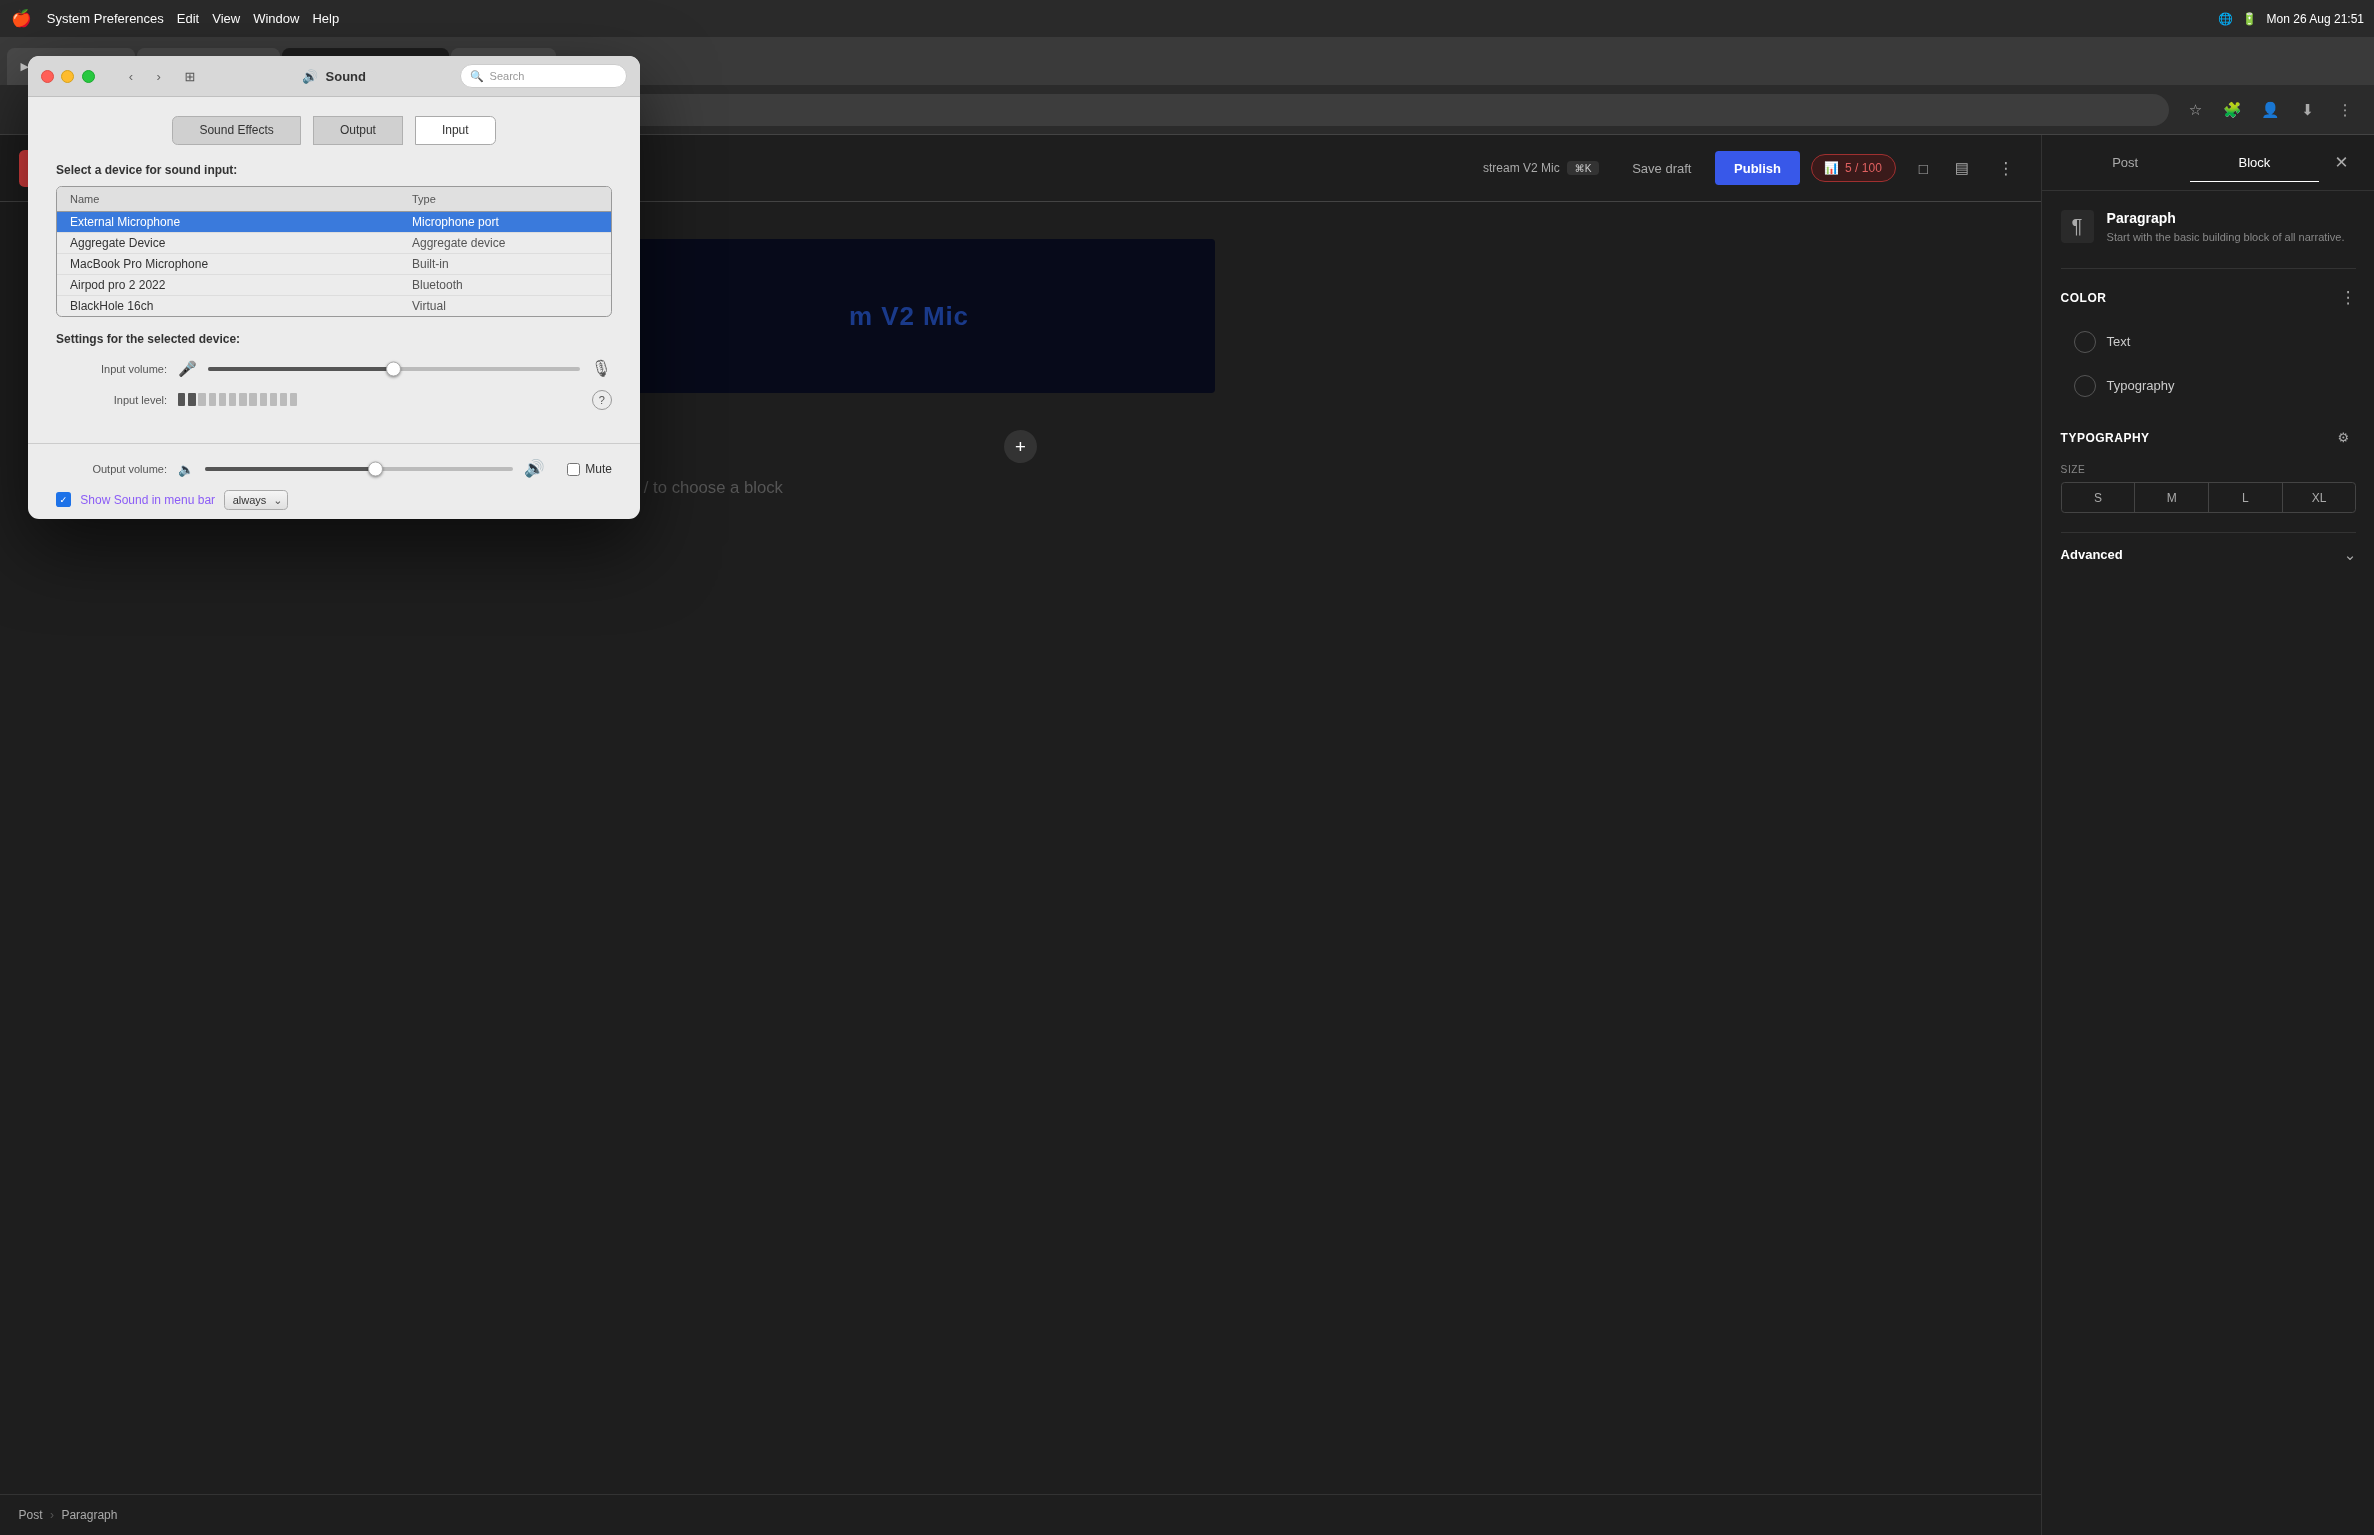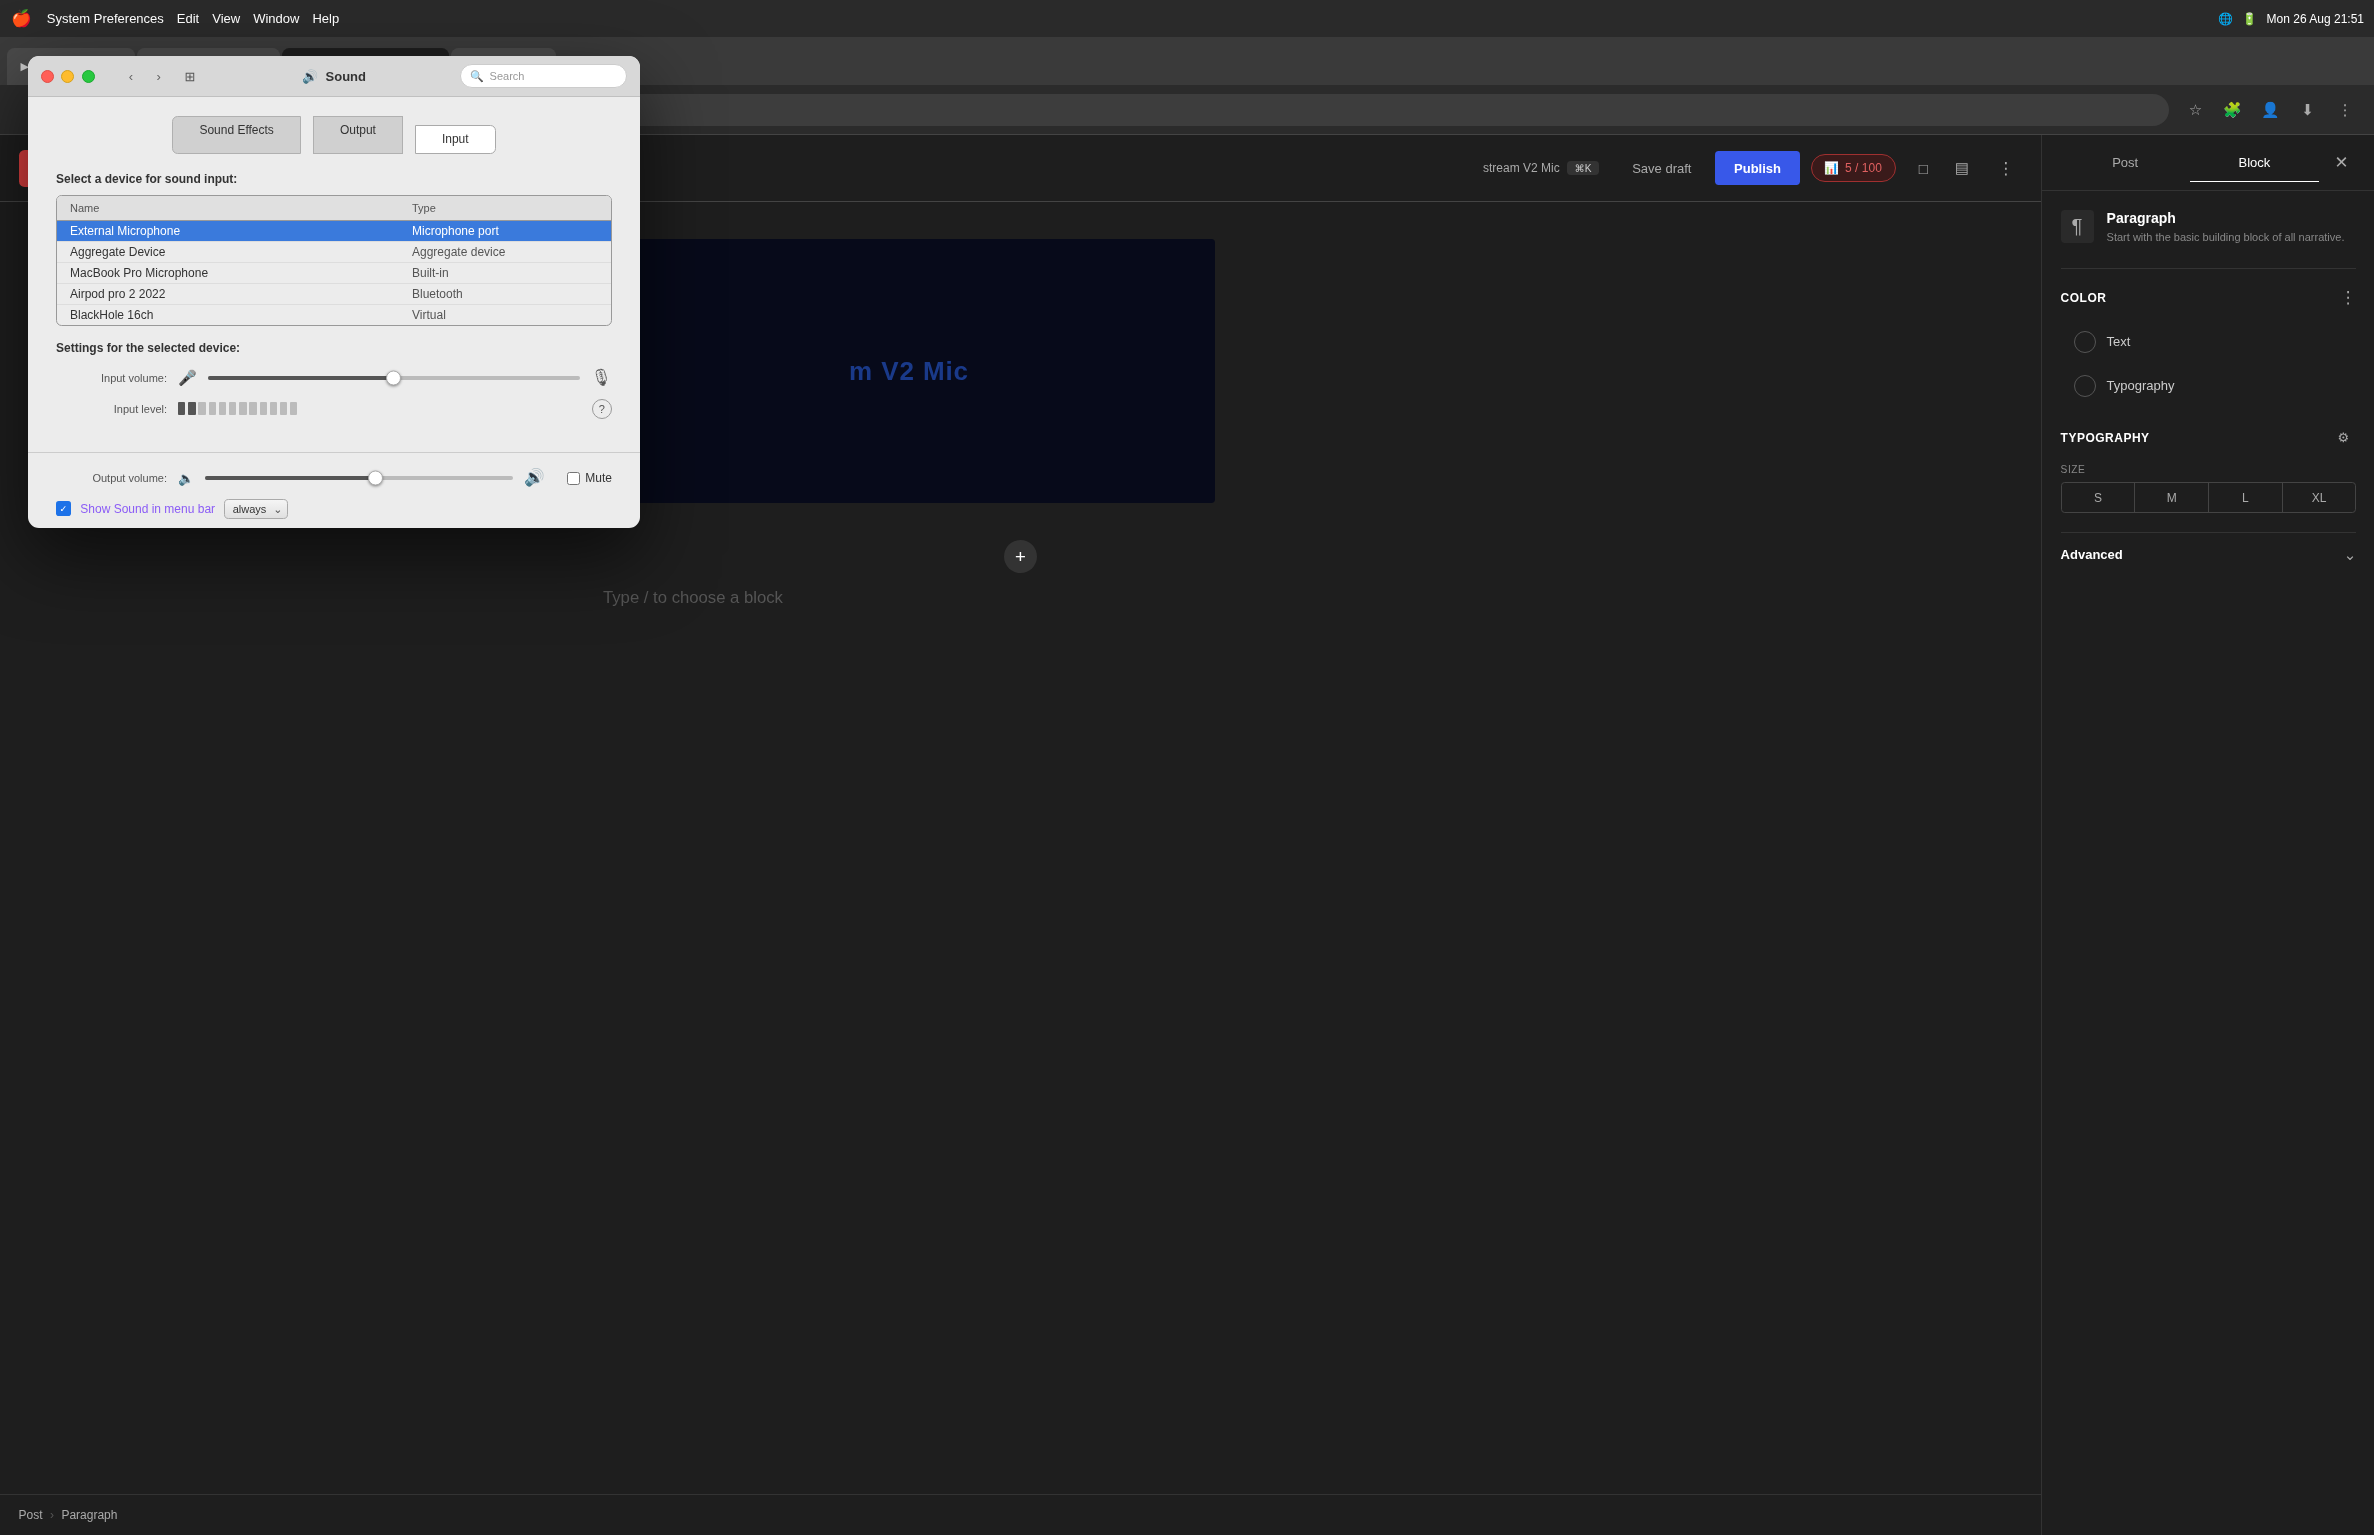--- a/index.html
+++ b/index.html
@@ -267,21 +267,21 @@
     }
     .wp-block-area {
       width: 100%;
       max-width: 835px;
     }
 
     
     .video-placeholder {
       width: 100%;
       max-width: 612px;
-      height: 264px;
+      height: 154px;
       background: #070a1a;
       border-radius: 3.7px;
       display: flex;
       align-items: center;
       justify-content: center;
       margin-bottom: 18.6px;
     }
     .video-placeholder-text {
       font-size: 26px;
       font-weight: bold;
@@ -607,21 +607,20 @@
       background: #d0d0d0;
       border: 0.9px solid #b0b0b0;
       cursor: pointer;
     }
     .dialog-tab:first-child { border-radius: 5.6px 0 0 5.6px; }
     .dialog-tab:last-child { border-radius: 0 5.6px 5.6px 0; }
     .dialog-tab.active {
       background: #fff;
       border-color: #aaa;
       font-weight: 500;
-      margin-top: 9px;
     }
 
     
     .select-label {
       font-size: 12px;
       color: #333;
       font-weight: 600;
       margin-bottom: 9.3px;
     }
 

